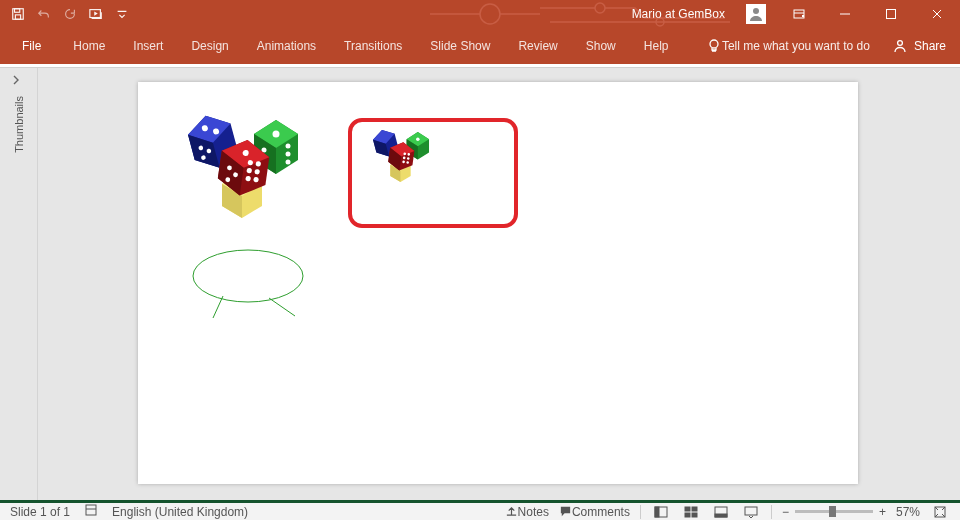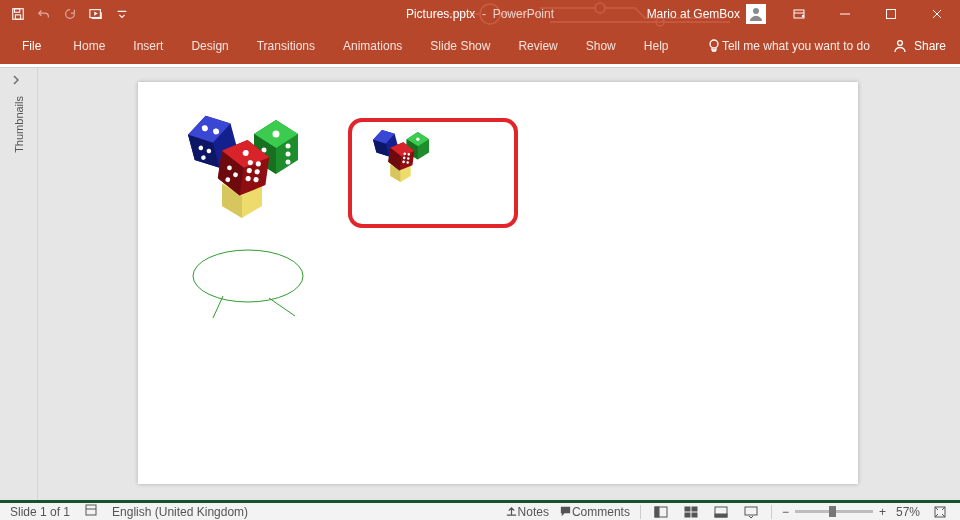--- a/index.html
+++ b/index.html
@@ -15,21 +15,21 @@
   *{box-sizing:border-box; font-family:"Segoe UI",Arial,sans-serif; font-size:12px; user-select:none;}
   html,body{margin:0;padding:0;width:960px;height:520px;overflow:hidden;background:var(--chrome-grey);}
   
   .titlebar{height:28px;background:var(--pp-orange);display:flex;align-items:center;color:var(--text-on-dark);position:relative;}
   .qat{display:flex;align-items:center;gap:2px;padding-left:6px;}
   .qat-btn{width:24px;height:24px;display:flex;align-items:center;justify-content:center;color:#fff;opacity:.95;}
   .qat-btn svg{width:14px;height:14px;stroke:#fff;fill:none;stroke-width:1.3;}
   .title-center{position:absolute;left:0;right:0;text-align:center;pointer-events:none;font-size:12px;}
   .title-center .app{opacity:.75;}
   .win-ctrls{margin-left:auto;display:flex;align-items:center;height:100%;}
-  .user-area{display:flex;align-items:center;gap:6px;padding-right:10px;}
+  .user-area{display:flex;align-items:center;gap:21px;padding-right:10px;}
   .avatar{width:20px;height:20px;background:#fff;display:flex;align-items:center;justify-content:center;}
   .avatar svg{width:16px;height:16px;fill:#8a8a8a;}
   .win-btn{width:46px;height:28px;display:flex;align-items:center;justify-content:center;}
   .win-btn svg{width:12px;height:12px;stroke:#fff;fill:none;stroke-width:1;}
   
   .deco{position:absolute;left:430px;top:0;height:28px;width:300px;pointer-events:none;opacity:.35;}
   
   .ribbon{height:36px;background:var(--pp-orange);display:flex;align-items:stretch;color:#fff;padding-left:4px;}
   .file-tab{background:var(--pp-orange);padding:0 18px;display:flex;align-items:center;font-size:13px;justify-content:flex-end;}
   .tab{padding:0 14px;display:flex;align-items:center;font-size:13px;color:var(--text-dim);cursor:default;}
@@ -104,25 +104,20 @@
     <g stroke="#E88775" stroke-width="1.5" fill="none">
       <circle cx="60" cy="14" r="10"></circle>
         <path d="M0 14h50M70 14h40"></path>
       <circle cx="170" cy="8" r="5"></circle>
         <path d="M110 8h55M175 8h30 l10 10 h80"></path>
       <path d="M120 22h180"></path>
         <circle cx="230" cy="22" r="4"></circle>
     </g>
   </svg>
 
-  <div class="title-center">
-    <span>Pictures.pptx</span>
-    &nbsp;<span class="app">-</span>&nbsp;
-    <span class="app">PowerPoint</span>
-  </div>
 
   <div class="win-ctrls">
     <div class="user-area">
       <span>Mario at GemBox</span>
       <div class="avatar">
         <svg viewBox="0 0 16 16">
             <circle cx="8" cy="5" r="3"></circle>
             <path d="M2 15c0-3 3-5 6-5s6 2 6 5z"></path>
           </svg>
       </div>
@@ -159,24 +154,24 @@
   <div class="tab">
       <span>Home</span>
     </div>
   <div class="tab">
       <span>Insert</span>
     </div>
   <div class="tab">
       <span>Design</span>
     </div>
   <div class="tab">
+      <span>Animations</span>
+    </div>
+  <div class="tab">
       <span>Transitions</span>
-    </div>
-  <div class="tab">
-      <span>Animations</span>
     </div>
   <div class="tab">
       <span>Slide Show</span>
     </div>
   <div class="tab">
       <span>Review</span>
     </div>
   <div class="tab">
       <span>Show</span>
     </div>

